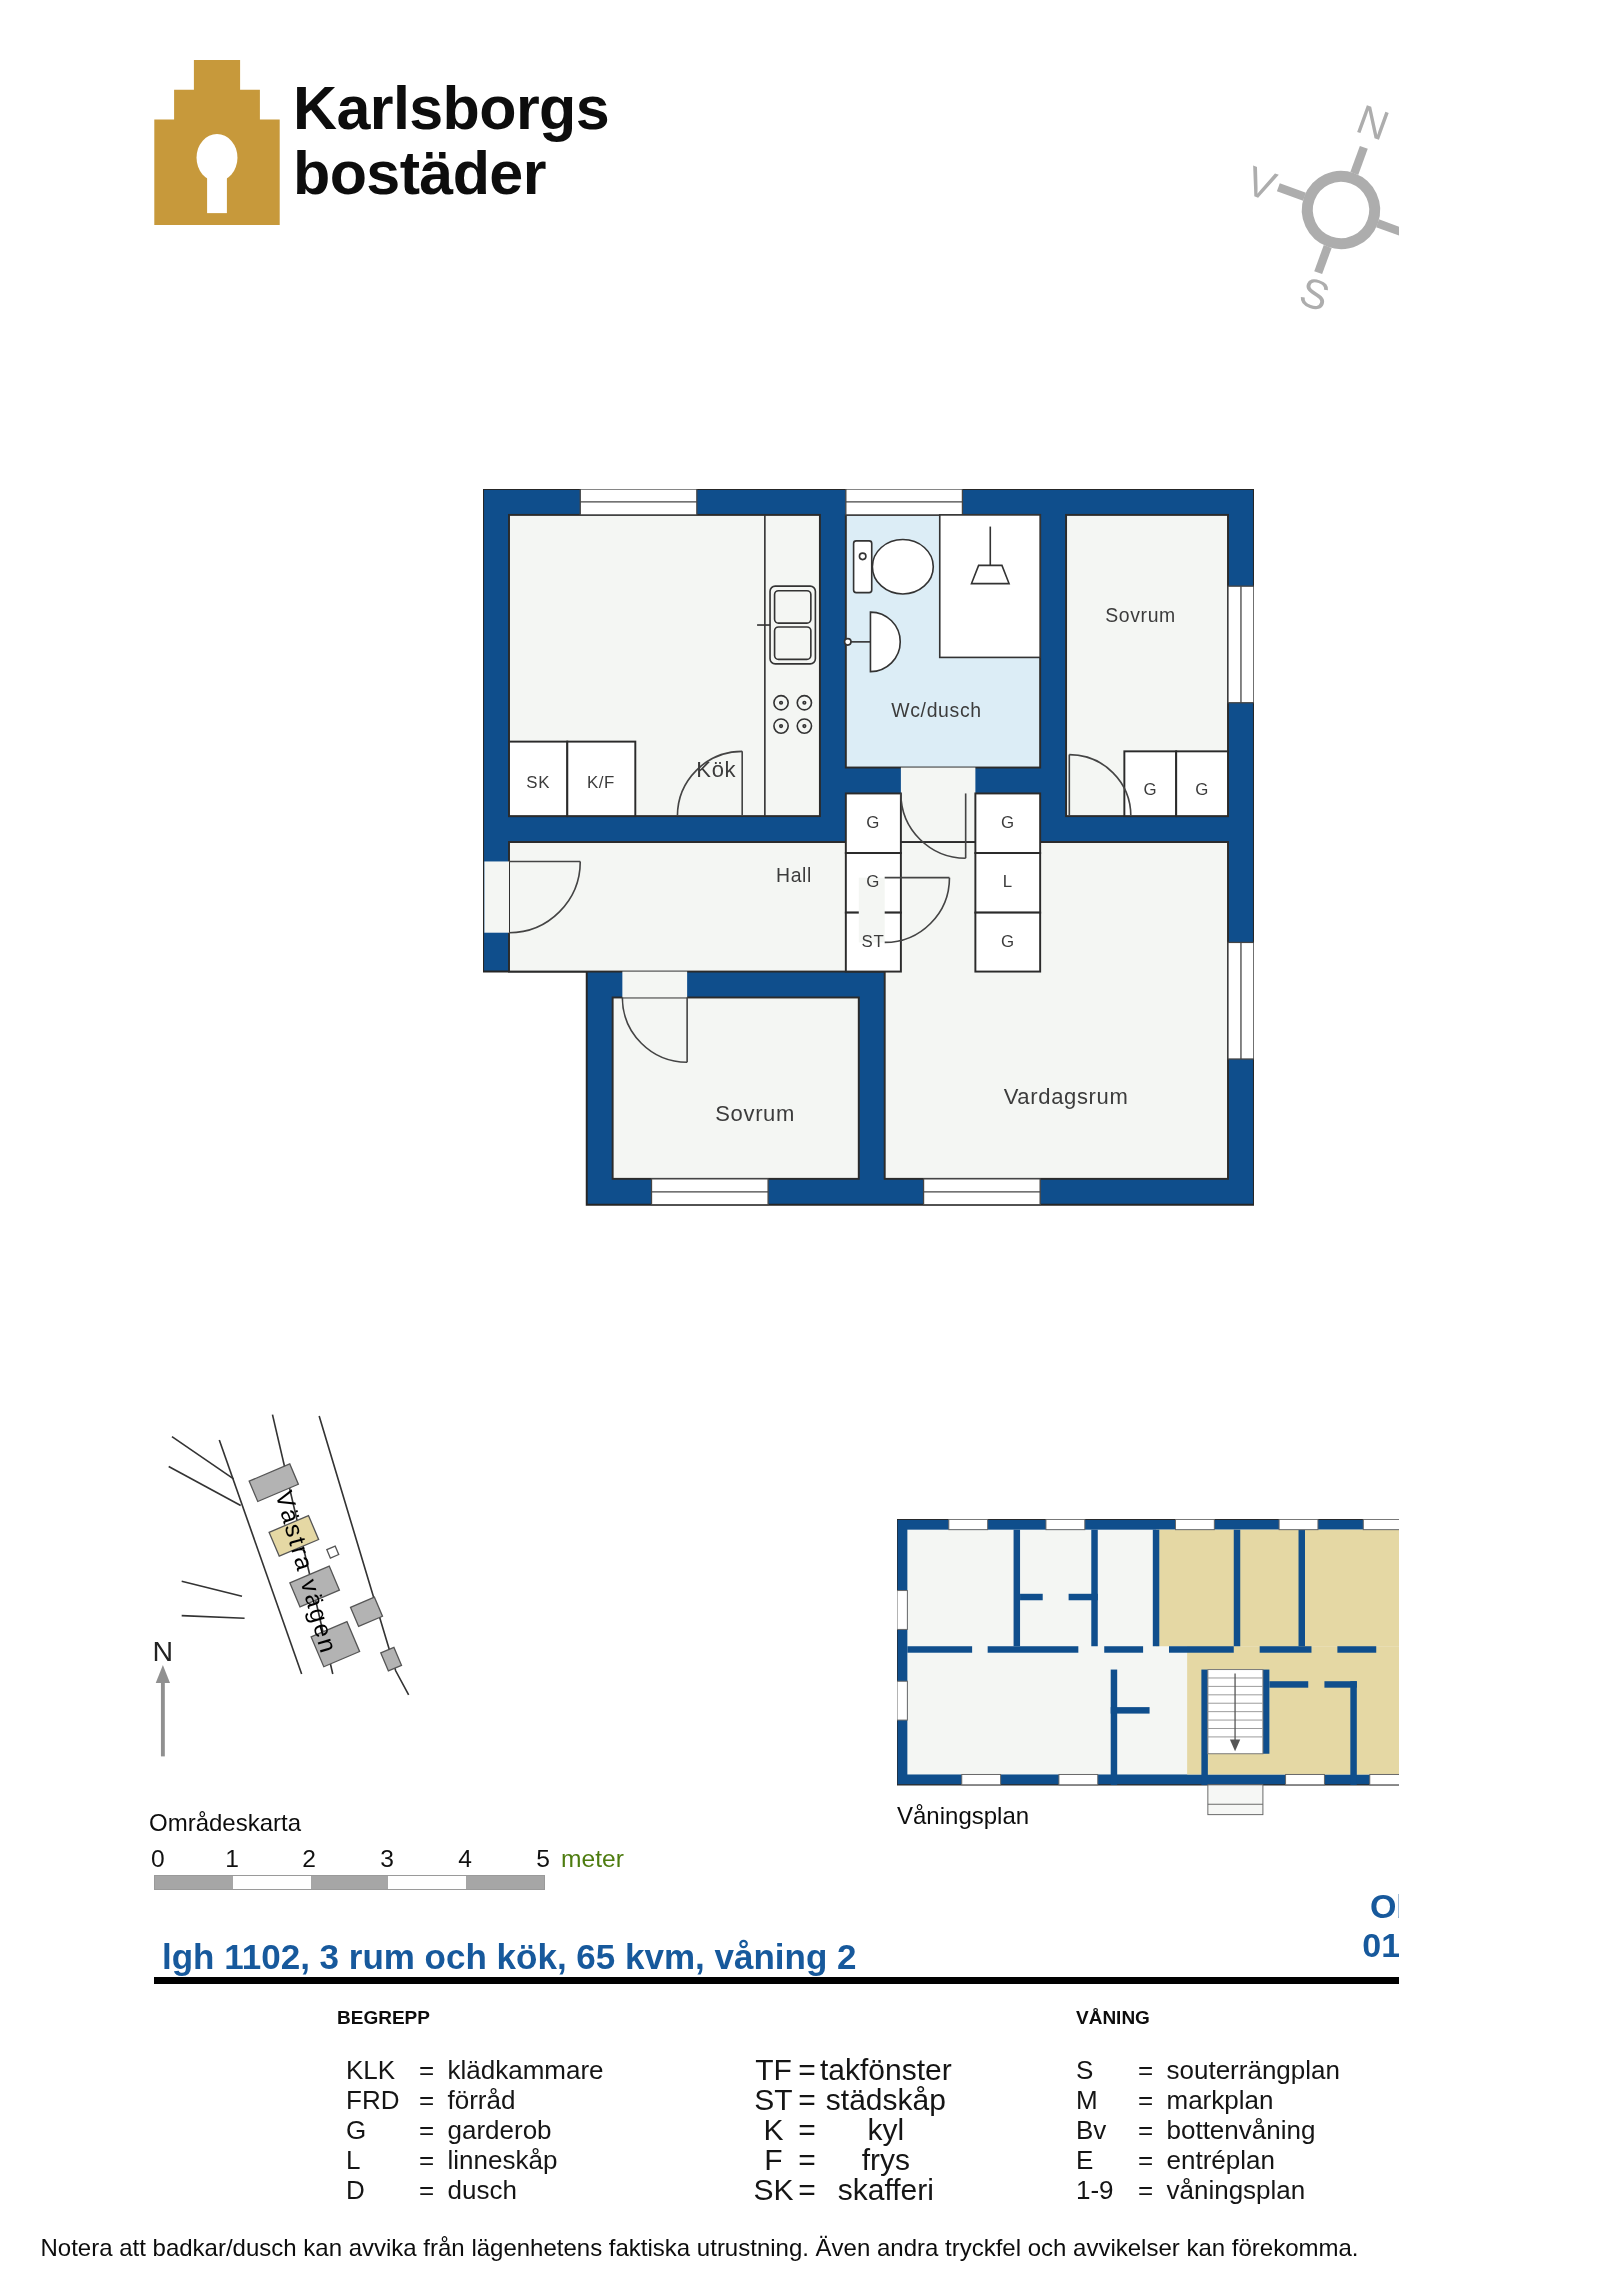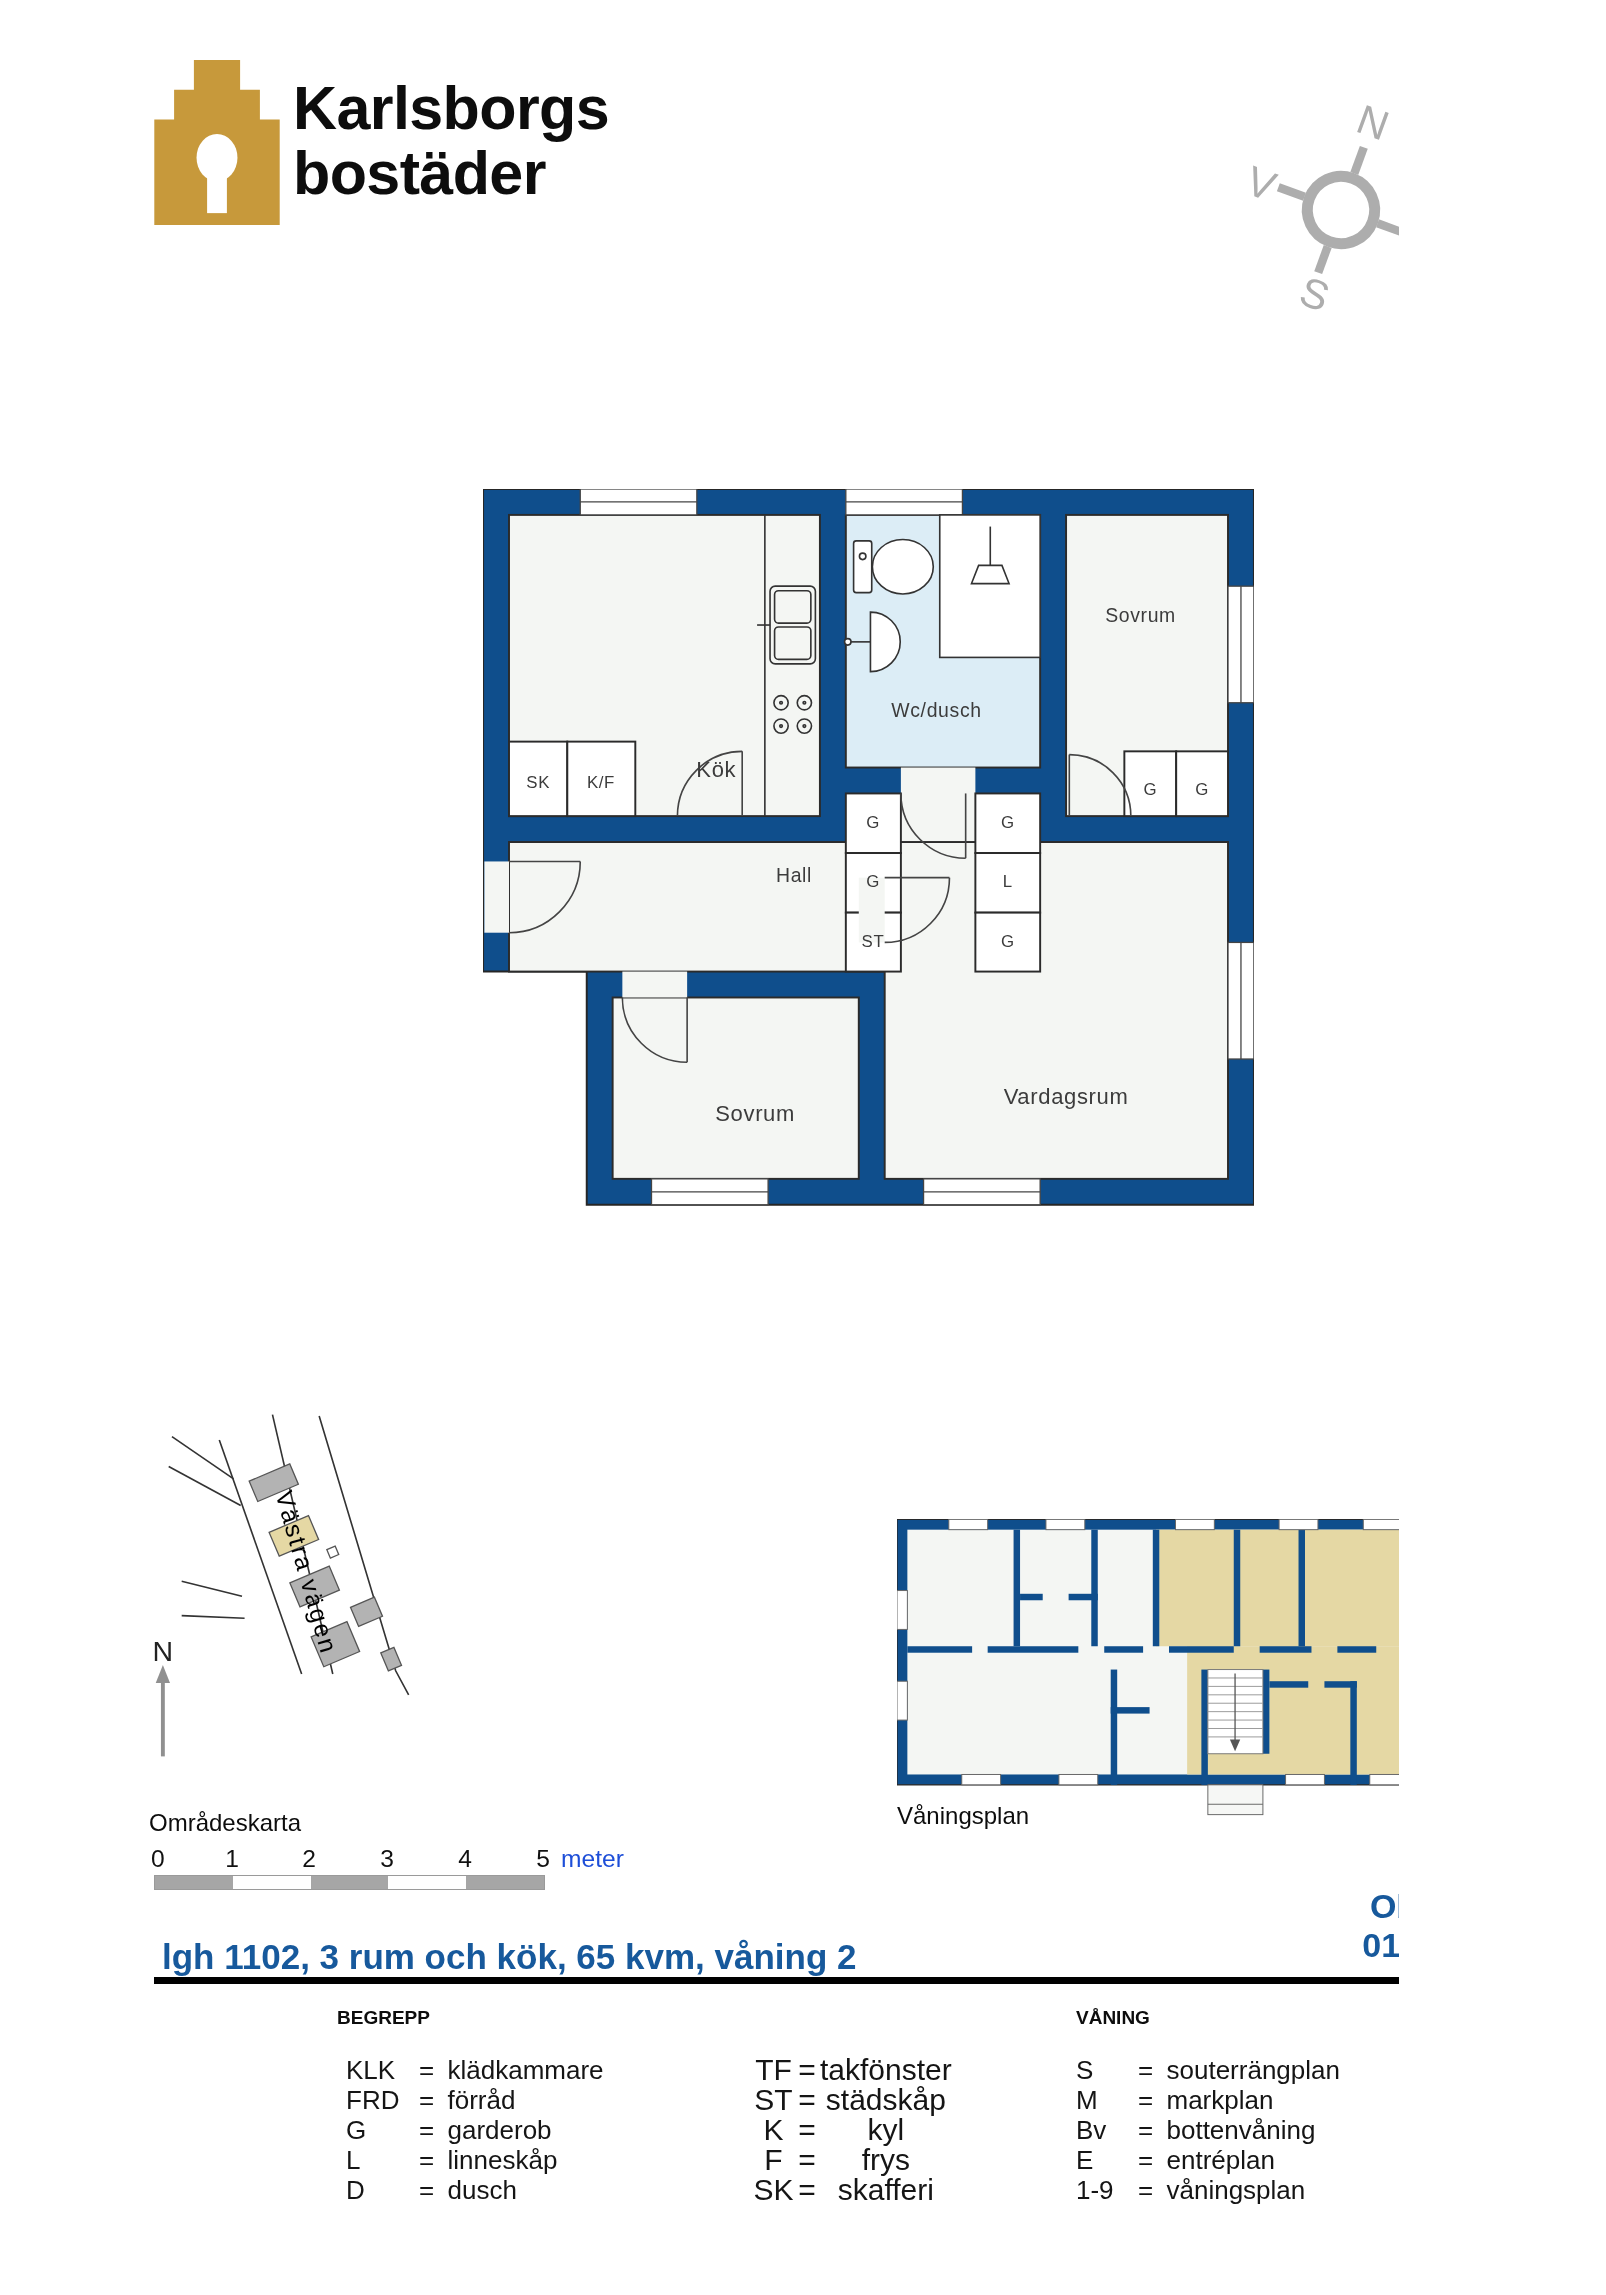--- a/index.html
+++ b/index.html
@@ -9,21 +9,21 @@
 
   
   .logo-text{position:absolute;left:293px;top:76px;font-size:61px;font-weight:700;
              line-height:65px;letter-spacing:-0.6px;color:#0d0d0d;}
   
   svg text{font-family:"Liberation Sans", sans-serif;}
   .room-label{fill:#3c3c3c;letter-spacing:1px;}
   
   .scalebar{position:absolute;left:154px;top:1845px;width:492px;height:52px;}
   .scalebar .tick{position:absolute;top:0;font-size:24.6px;color:#111;transform:translateX(-50%);}
-  .scalebar .unit{position:absolute;top:0;left:407px;font-size:24.6px;color:#1d4ed8;}
+  .scalebar .unit{position:absolute;top:0;left:407px;font-size:24.6px;color:#4d7c0f;}
   .scalebar .bar{position:absolute;top:30px;left:0;width:389px;height:13px;border:0.6px solid #9a9a9a;
                  display:flex;}
   .scalebar .seg{width:78px;height:100%;}
   
   .title-row{position:absolute;left:162px;top:1893px;width:1127px;display:flex;
              align-items:baseline;gap:17px;color:#17599C;white-space:nowrap;}
   .title-row .address{font-size:65px;font-weight:700;letter-spacing:0;}
   .title-row .details{font-size:35px;font-weight:700;margin-top:44px;}
   .objekt{position:absolute;left:1296px;top:1887px;width:191px;text-align:right;
           font-size:34px;font-weight:700;color:#17599C;line-height:1.14;}
@@ -388,15 +388,16 @@
         <span>=</span>
         <span>entréplan</span>
       </div>
     <div class="legend-row">
         <span>1-9</span>
         <span>=</span>
         <span>våningsplan</span>
       </div>
   </div>
 
+  <div class="footer">Notera att badkar/dusch kan avvika från lägenhetens faktiska utrustning. Även andra tryckfel och avvikelser kan förekomma.</div>
 
 </div>
 
 
 </body></html>

